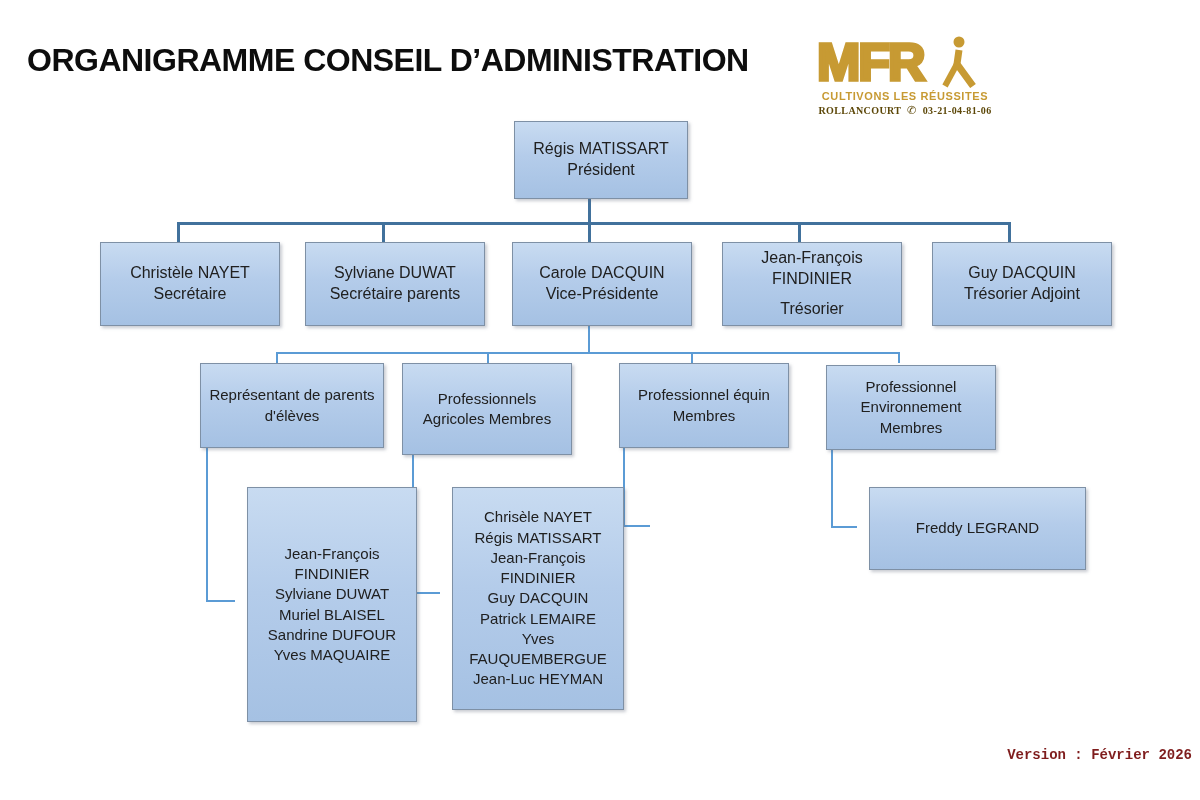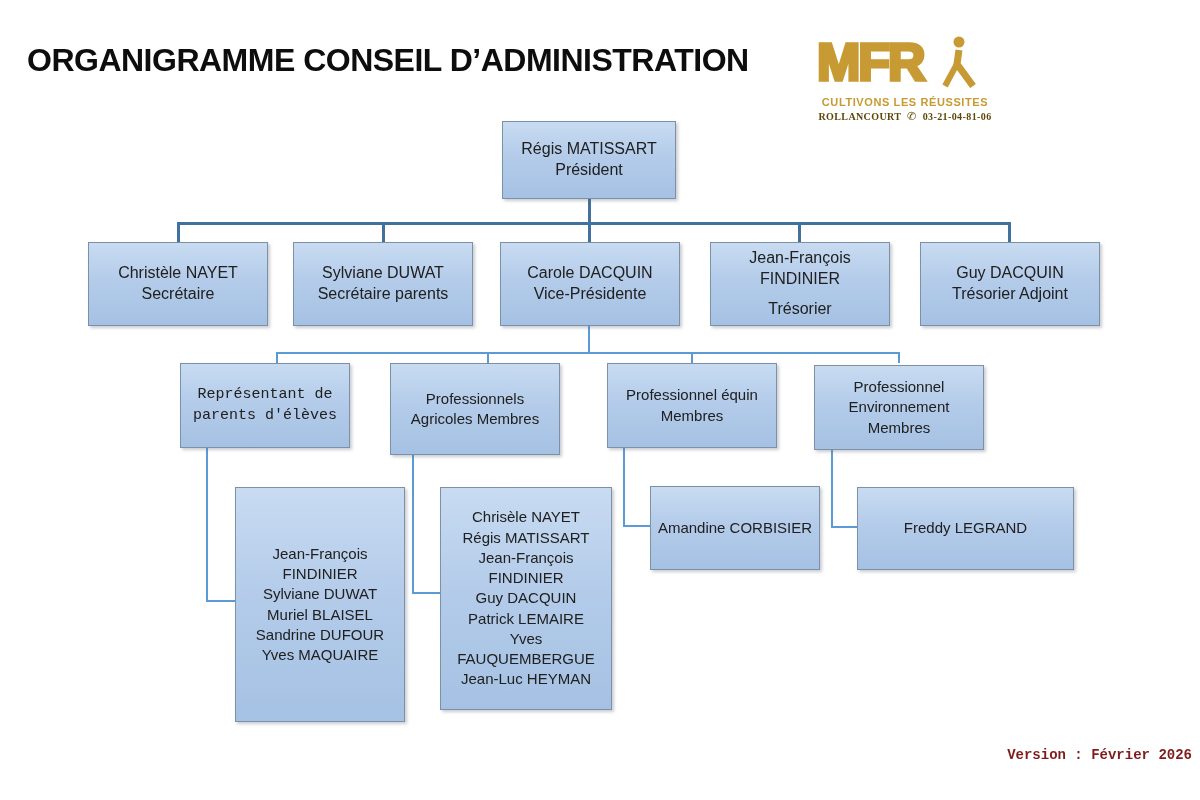--- a/index.html
+++ b/index.html
@@ -4,29 +4,29 @@
 <style>
   html,body{margin:0;padding:0;background:#ffffff;}
   .page{position:relative;width:1200px;height:800px;background:#ffffff;overflow:hidden;
         font-family:"Liberation Sans",sans-serif;}
   .title{position:absolute;left:27px;top:42px;font-size:32px;font-weight:bold;
          letter-spacing:-0.5px;color:#0d0d0d;white-space:nowrap;}
   
   .logo{position:absolute;left:815px;top:34px;width:180px;text-align:center;}
   .logo-mfr{position:relative;height:54px;}
   .logo-tagline{font-size:11px;font-weight:bold;color:#C79A33;letter-spacing:0.6px;
-                margin-top:8px;white-space:nowrap;}
+                margin-top:2px;white-space:nowrap;}
   .logo-contact{font-family:"Liberation Serif",serif;font-size:10px;font-weight:bold;
                 color:#5C4708;margin-top:2px;white-space:nowrap;letter-spacing:0.4px;}
   .phone-icon{font-family:"DejaVu Sans",sans-serif;font-size:11px;color:#5C4708;padding:0 3px;}
   
   .node{position:absolute;background:linear-gradient(180deg,#C8DBF1 0%,#B4CCEA 45%,#A5C1E3 100%);
         border:1.5px solid #7E90A5;box-shadow:2px 2px 3px rgba(100,110,125,.35);
         display:flex;flex-direction:column;align-items:center;justify-content:center;
-        text-align:center;color:#202020;padding:4px;box-sizing:border-box;}
+        text-align:center;color:#202020;padding:4px;box-sizing:border-box;margin-left:12px;}
   .node .name,.node .role{font-size:16px;line-height:1.3;}
   .node .label,.node .member{font-size:15px;line-height:1.35;}
   .role-gap{margin-top:10px;}
   
   .cline{position:absolute;}
   .l1{background:#41719C;}
   .l2{background:#5B9BD5;}
   .version{position:absolute;right:8px;top:747px;font-size:14px;font-weight:bold;color:#7f1d1d;font-family:Liberation Mono, monospace;}
 </style>
 </head>
@@ -99,21 +99,21 @@
   </div>
   <div class="node" style="left:710px;top:242px;width:180px;height:84px;">
     <div class="name">Jean-François FINDINIER</div>
     <div class="role role-gap">Trésorier</div>
   </div>
   <div class="node" style="left:920px;top:242px;width:180px;height:84px;">
     <div class="name">Guy DACQUIN</div>
     <div class="role">Trésorier Adjoint</div>
   </div>
 
-  <div class="node" style="left:180px;top:363px;width:170px;height:85px;font-family:Liberation Mono, monospace;">
+  <div class="node" style="left:188px;top:363px;width:184px;height:85px;">
     <div class="label">Représentant de parents d'élèves</div>
   </div>
   <div class="node" style="left:390px;top:363px;width:170px;height:92px;justify-content:center;">
     <div class="label">Professionnels Agricoles Membres</div>
   </div>
   <div class="node" style="left:607px;top:363px;width:170px;height:85px;">
     <div class="label">Professionnel équin Membres</div>
   </div>
   <div class="node" style="left:814px;top:365px;width:170px;height:85px;">
     <div class="label">Professionnel Environnement Membres</div>
@@ -130,23 +130,20 @@
   <div class="node" style="left:440px;top:487px;width:172px;height:223px;">
     <div class="member">Chrisèle NAYET</div>
     <div class="member">Régis MATISSART</div>
     <div class="member">Jean-François FINDINIER</div>
     <div class="member">Guy DACQUIN</div>
     <div class="member">Patrick LEMAIRE</div>
     <div class="member">Yves FAUQUEMBERGUE</div>
     <div class="member">Jean-Luc HEYMAN</div>
   </div>
 
-  <div class="node" style="left:650px;top:486px;width:170px;height:84px;">
-    <div class="member">Amandine CORBISIER</div>
-  </div>
 
   <div class="node" style="left:857px;top:487px;width:217px;height:83px;">
     <div class="member">Freddy LEGRAND</div>
   </div>
 
   <div class="version">Version : Février 2026</div>
 
 </div>
 
 </body></html>

